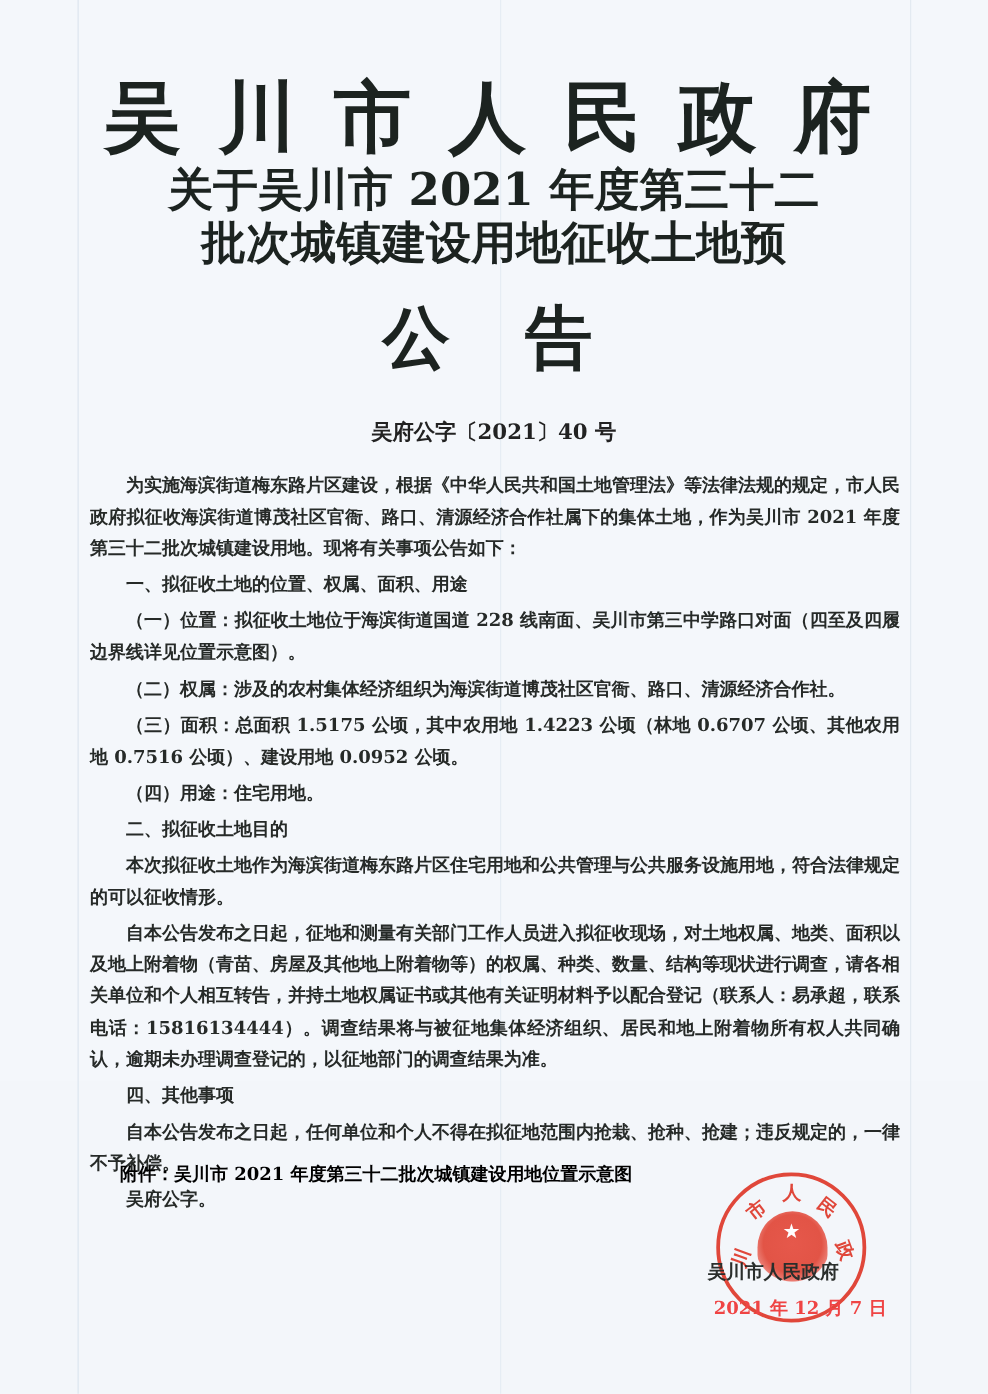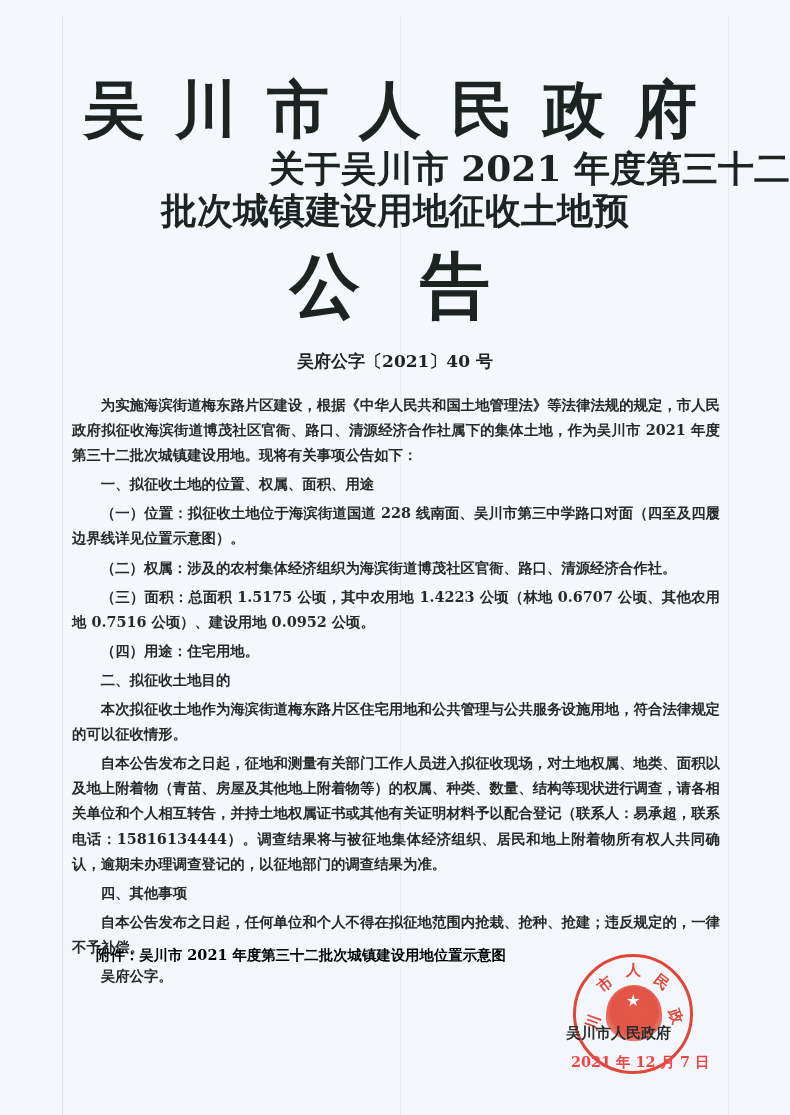--- a/index.html
+++ b/index.html
@@ -4,21 +4,21 @@
 <style>
   html, body { margin: 0; padding: 0; }
   body {
     width: 790px; height: 1115px; overflow: hidden;
     background: #f3f6fa;
     font-family: "DejaVu Serif", "Liberation Serif", serif;
     color: #1a1e1c;
     position: relative;
   }
   .page {
-    position: absolute; left: 0; top: 16px; width: 790px; height: 865px;
+    position: absolute; left: 0; top: 0; width: 790px; height: 865px;
     background: #f4f7fb;
   }
   .vline {
     position: absolute; top: 0; width: 1px; height: 1115px;
     background: #dde6ef;
   }
   .vline.l { left: 62px; }
   .vline.m { left: 400px; background: #e6edf4; }
   .vline.r { left: 728px; background: #e3eaf1; }
 
@@ -26,25 +26,25 @@
     position: absolute; left: 0; right: 0; top: 58px;
     text-align: center; font-size: 62px; font-weight: bold;
     letter-spacing: 30px; padding-left: 20px; line-height: 72px;
     color: #1c2320;
   }
   .title-sub {
     position: absolute; left: 0; right: 0;
     text-align: center; font-size: 36px; font-weight: bold; line-height: 44px;
     color: #1c2320;
   }
-  .title-sub.one { top: 130px; text-align: right; }
+  .title-sub.one { top: 130px; }
   .title-sub.two { top: 172px; }
   .title-main {
     position: absolute; left: 0; right: 0; top: 222px;
-    text-align: center; font-size: 70px; font-weight: bold;
+    text-align: center; font-size: 54px; font-weight: bold;
     letter-spacing: 60px; padding-left: 50px; line-height: 96px;
     color: #1c2320;
   }
   .doc-no {
     position: absolute; left: 0; right: 0; top: 334px;
     text-align: center; font-size: 17px; font-weight: bold; color: #222;
   }
   .body {
     position: absolute; left: 68px; top: 372px; width: 656px;
     font-size: 14.4px; line-height: 25.1px; font-weight: bold; color: #262a28;

